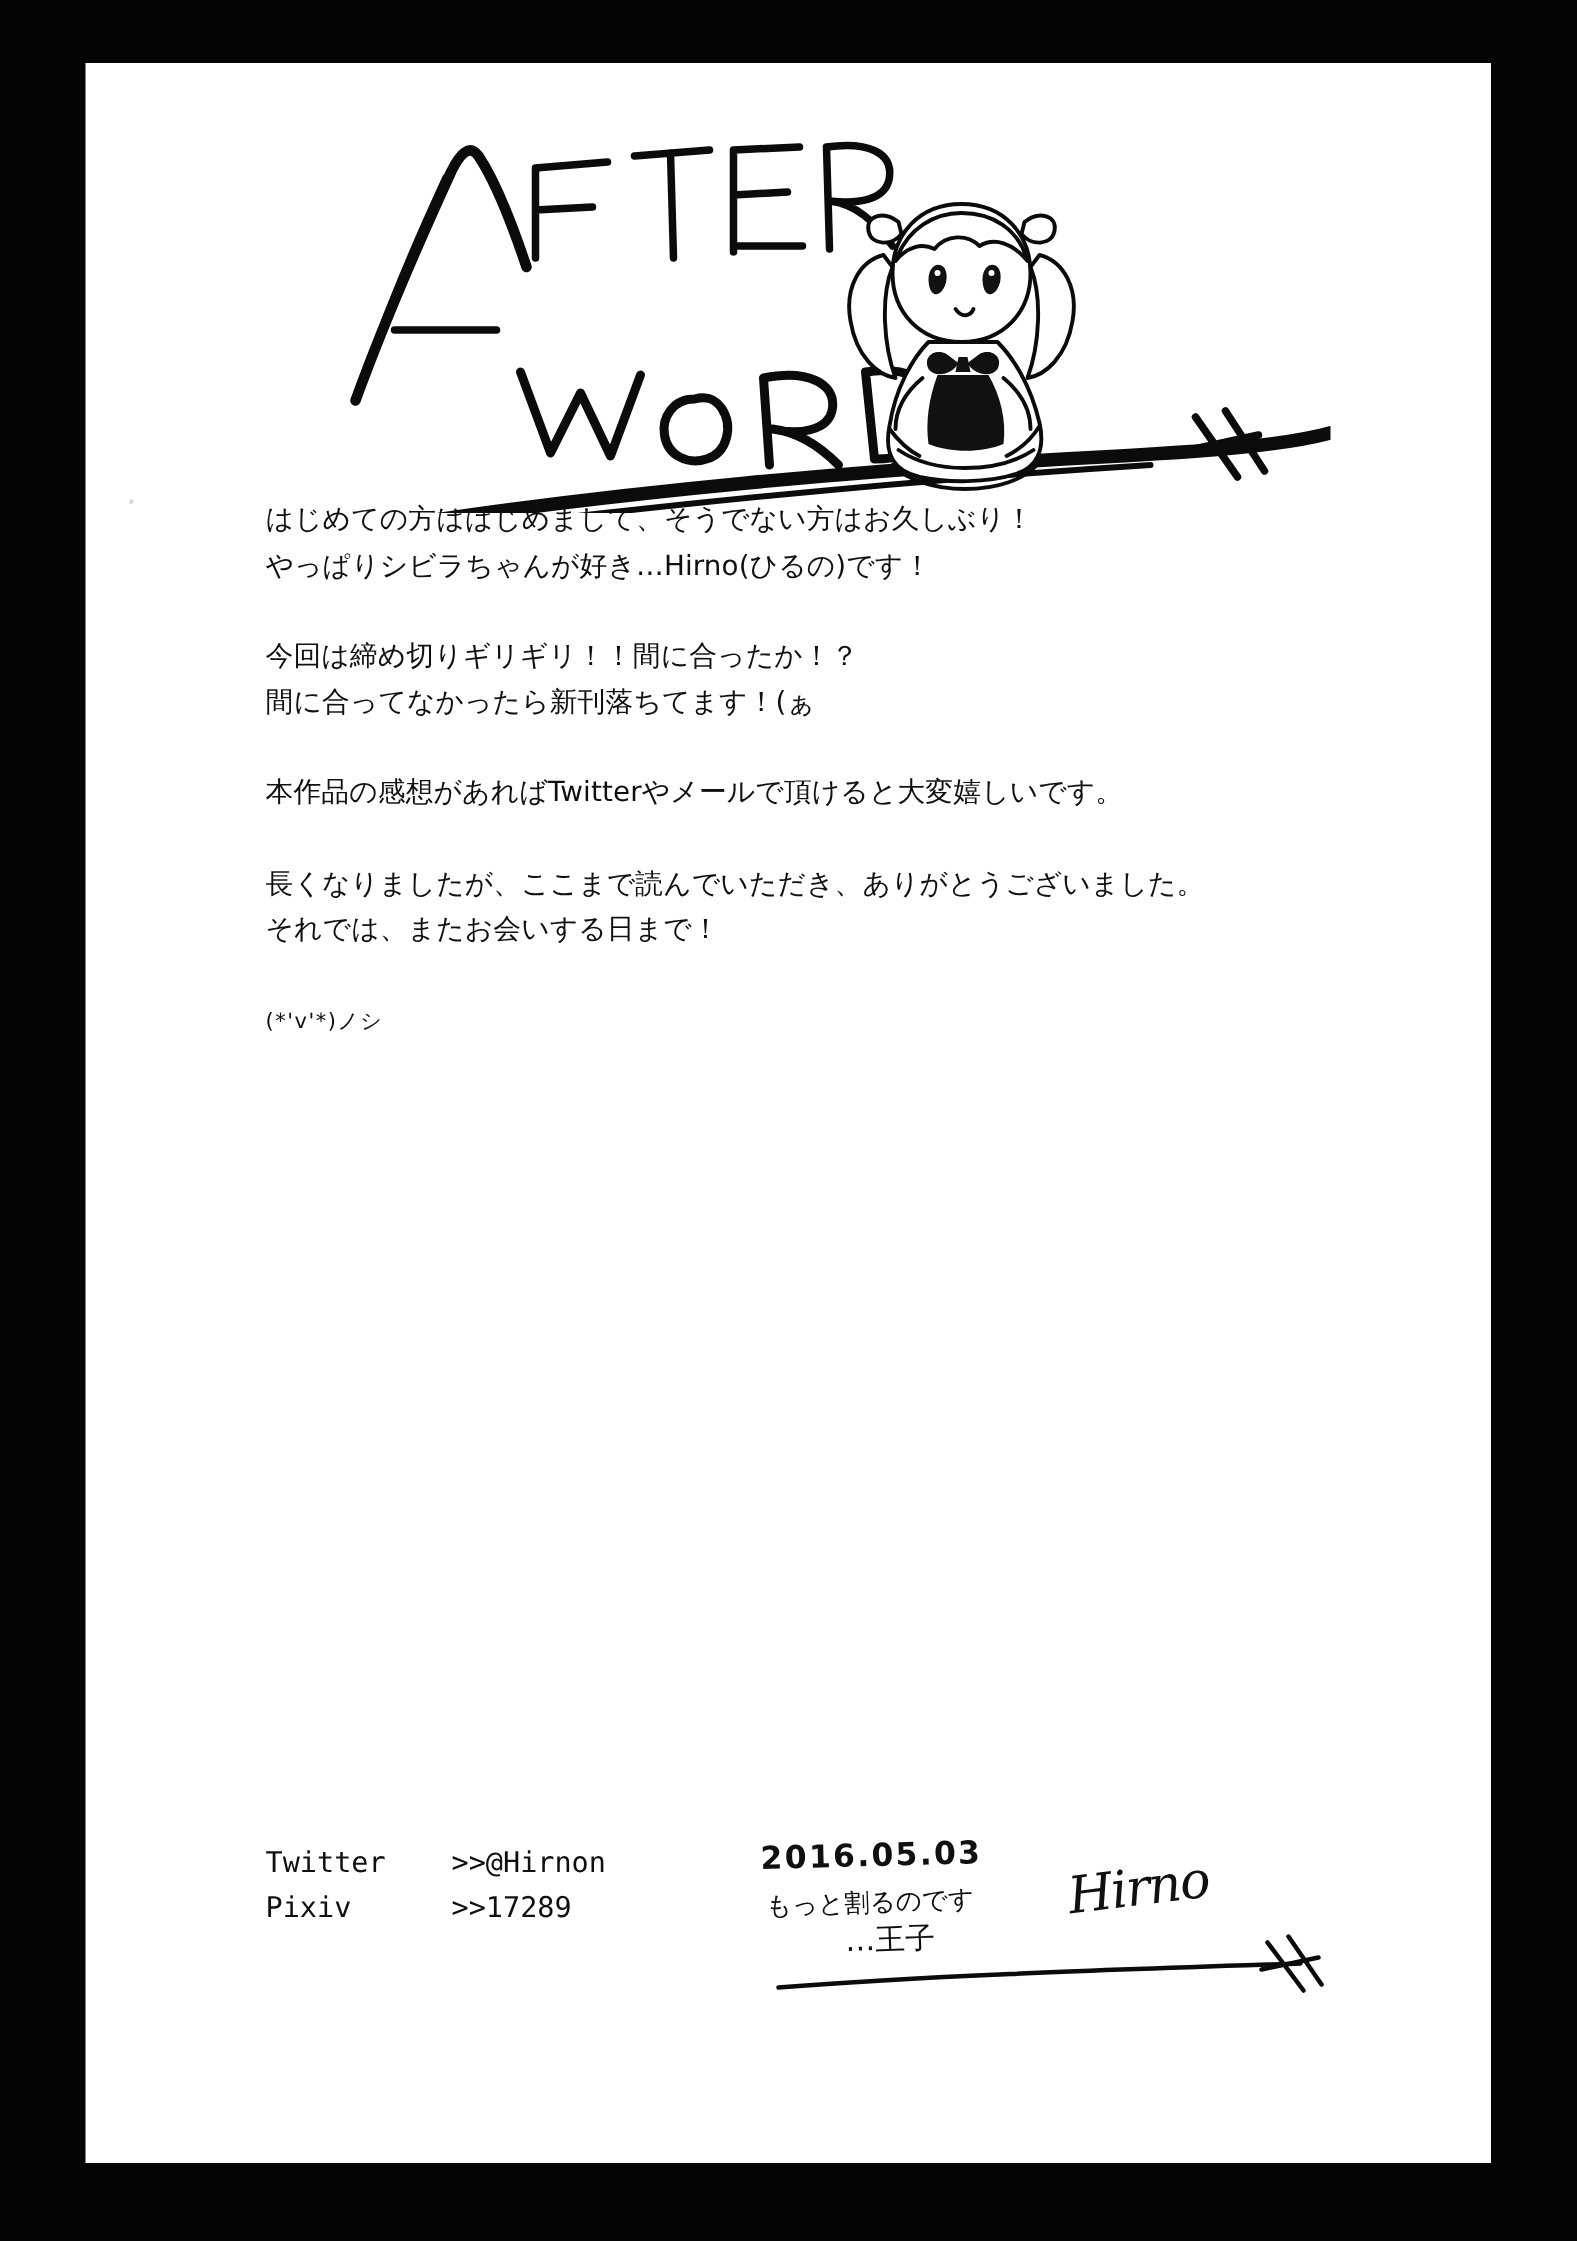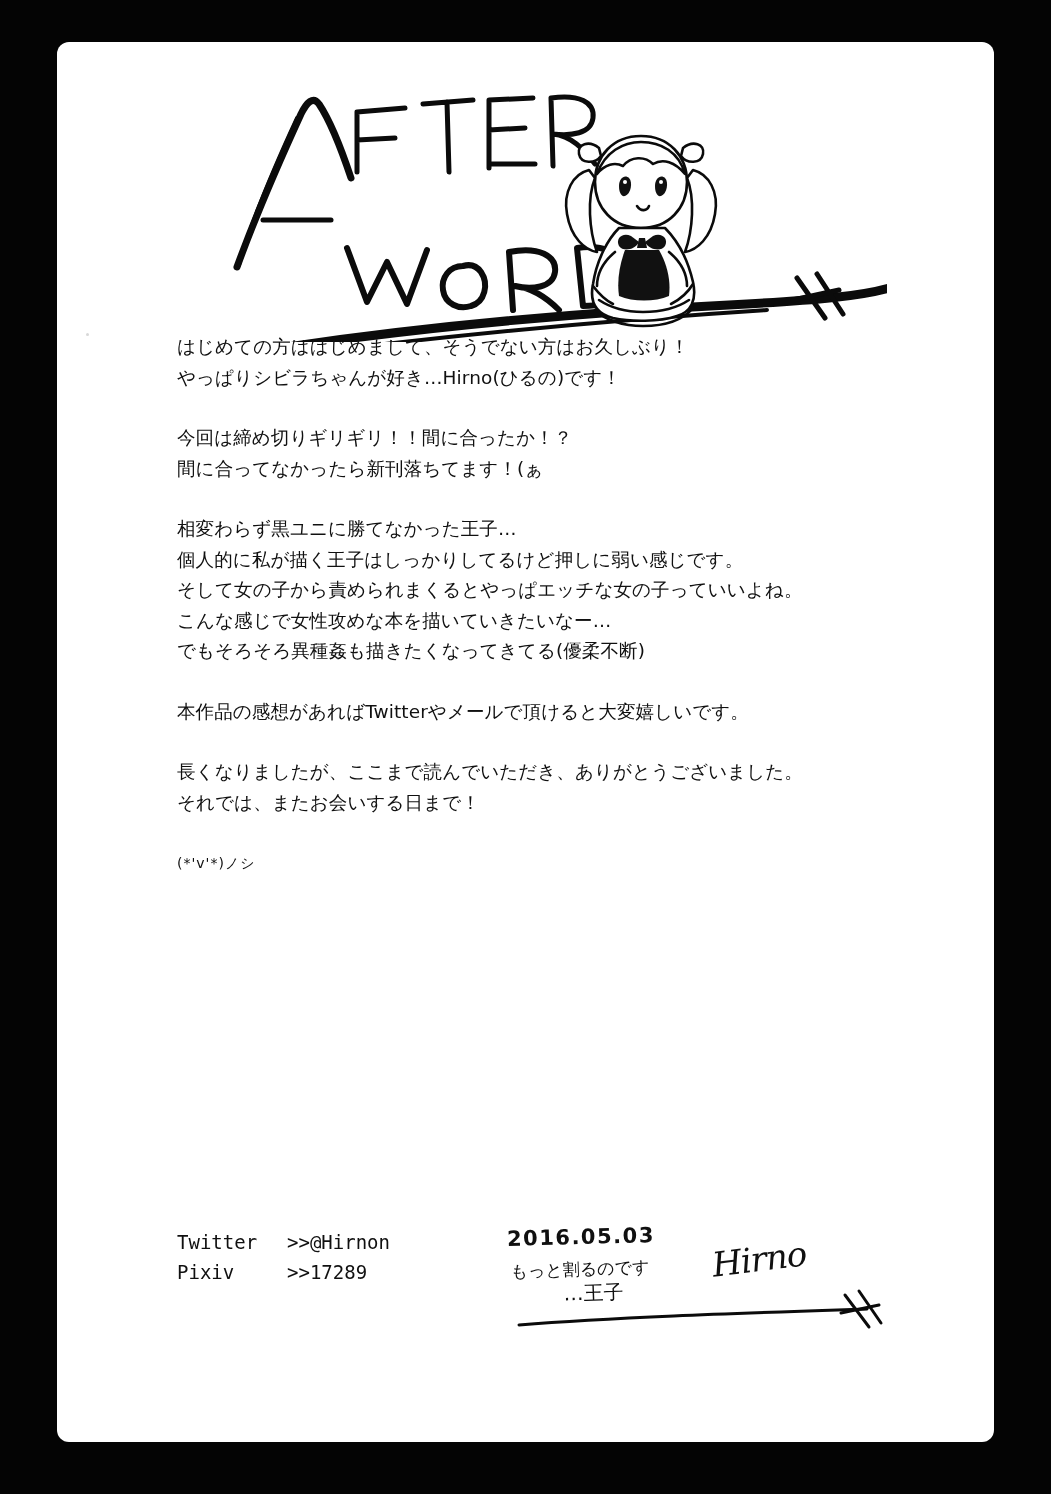--- a/index.html
+++ b/index.html
@@ -20,21 +20,20 @@
     height: 1494px;
     background: #040404;
   }
   .paper {
     position: absolute;
     left: 57px;
     top: 42px;
     width: 937px;
     height: 1400px;
     background: #ffffff;
-    border-radius: 12px;
   }
   .speck {
     position: absolute;
     left: 29px;
     top: 291px;
     width: 3px;
     height: 3px;
     border-radius: 50%;
     background: #d8d8d8;
   }
@@ -76,21 +75,21 @@
   .contact {
     position: absolute;
     left: 120px;
     top: 1185px;
     width: 420px;
     color: #101010;
     font-size: 19px;
     line-height: 30px;
     font-family: "DejaVu Sans Mono", "Liberation Mono", monospace;
   }
-  .contact-row { display: flex; }
+  .contact-row { display: flex; gap: 14px; }
   .contact-label { width: 110px; }
   .contact-val { }
 
   
   .signature {
     position: absolute;
     left: 440px;
     top: 1175px;
     width: 420px;
     height: 140px;
@@ -202,25 +201,20 @@
           <path d="M368 258 C378 268 396 274 416 274 C438 274 456 268 466 256"></path>
         </g>
       </svg>
     </div>
 
     <div class="body-text">
       <p class="para">はじめての方ははじめまして、そうでない方はお久しぶり！
 やっぱりシビラちゃんが好き…Hirno(ひるの)です！</p>
       <p class="para">今回は締め切りギリギリ！！間に合ったか！？
 間に合ってなかったら新刊落ちてます！(ぁ</p>
-      <p class="para">相変わらず黒ユニに勝てなかった王子…
-個人的に私が描く王子はしっかりしてるけど押しに弱い感じです。
-そして女の子から責められまくるとやっぱエッチな女の子っていいよね。
-こんな感じで女性攻めな本を描いていきたいなー…
-でもそろそろ異種姦も描きたくなってきてる(優柔不断)</p>
       <p class="para">本作品の感想があればTwitterやメールで頂けると大変嬉しいです。</p>
       <p class="para">長くなりましたが、ここまで読んでいただき、ありがとうございました。
 それでは、またお会いする日まで！</p>
       <p class="emoticon">(*'v'*)ノシ</p>
     </div>
 
     <div class="contact">
       <div class="contact-row">
         <span class="contact-label">Twitter</span>
         <span class="contact-val">&gt;&gt;@Hirnon</span>

